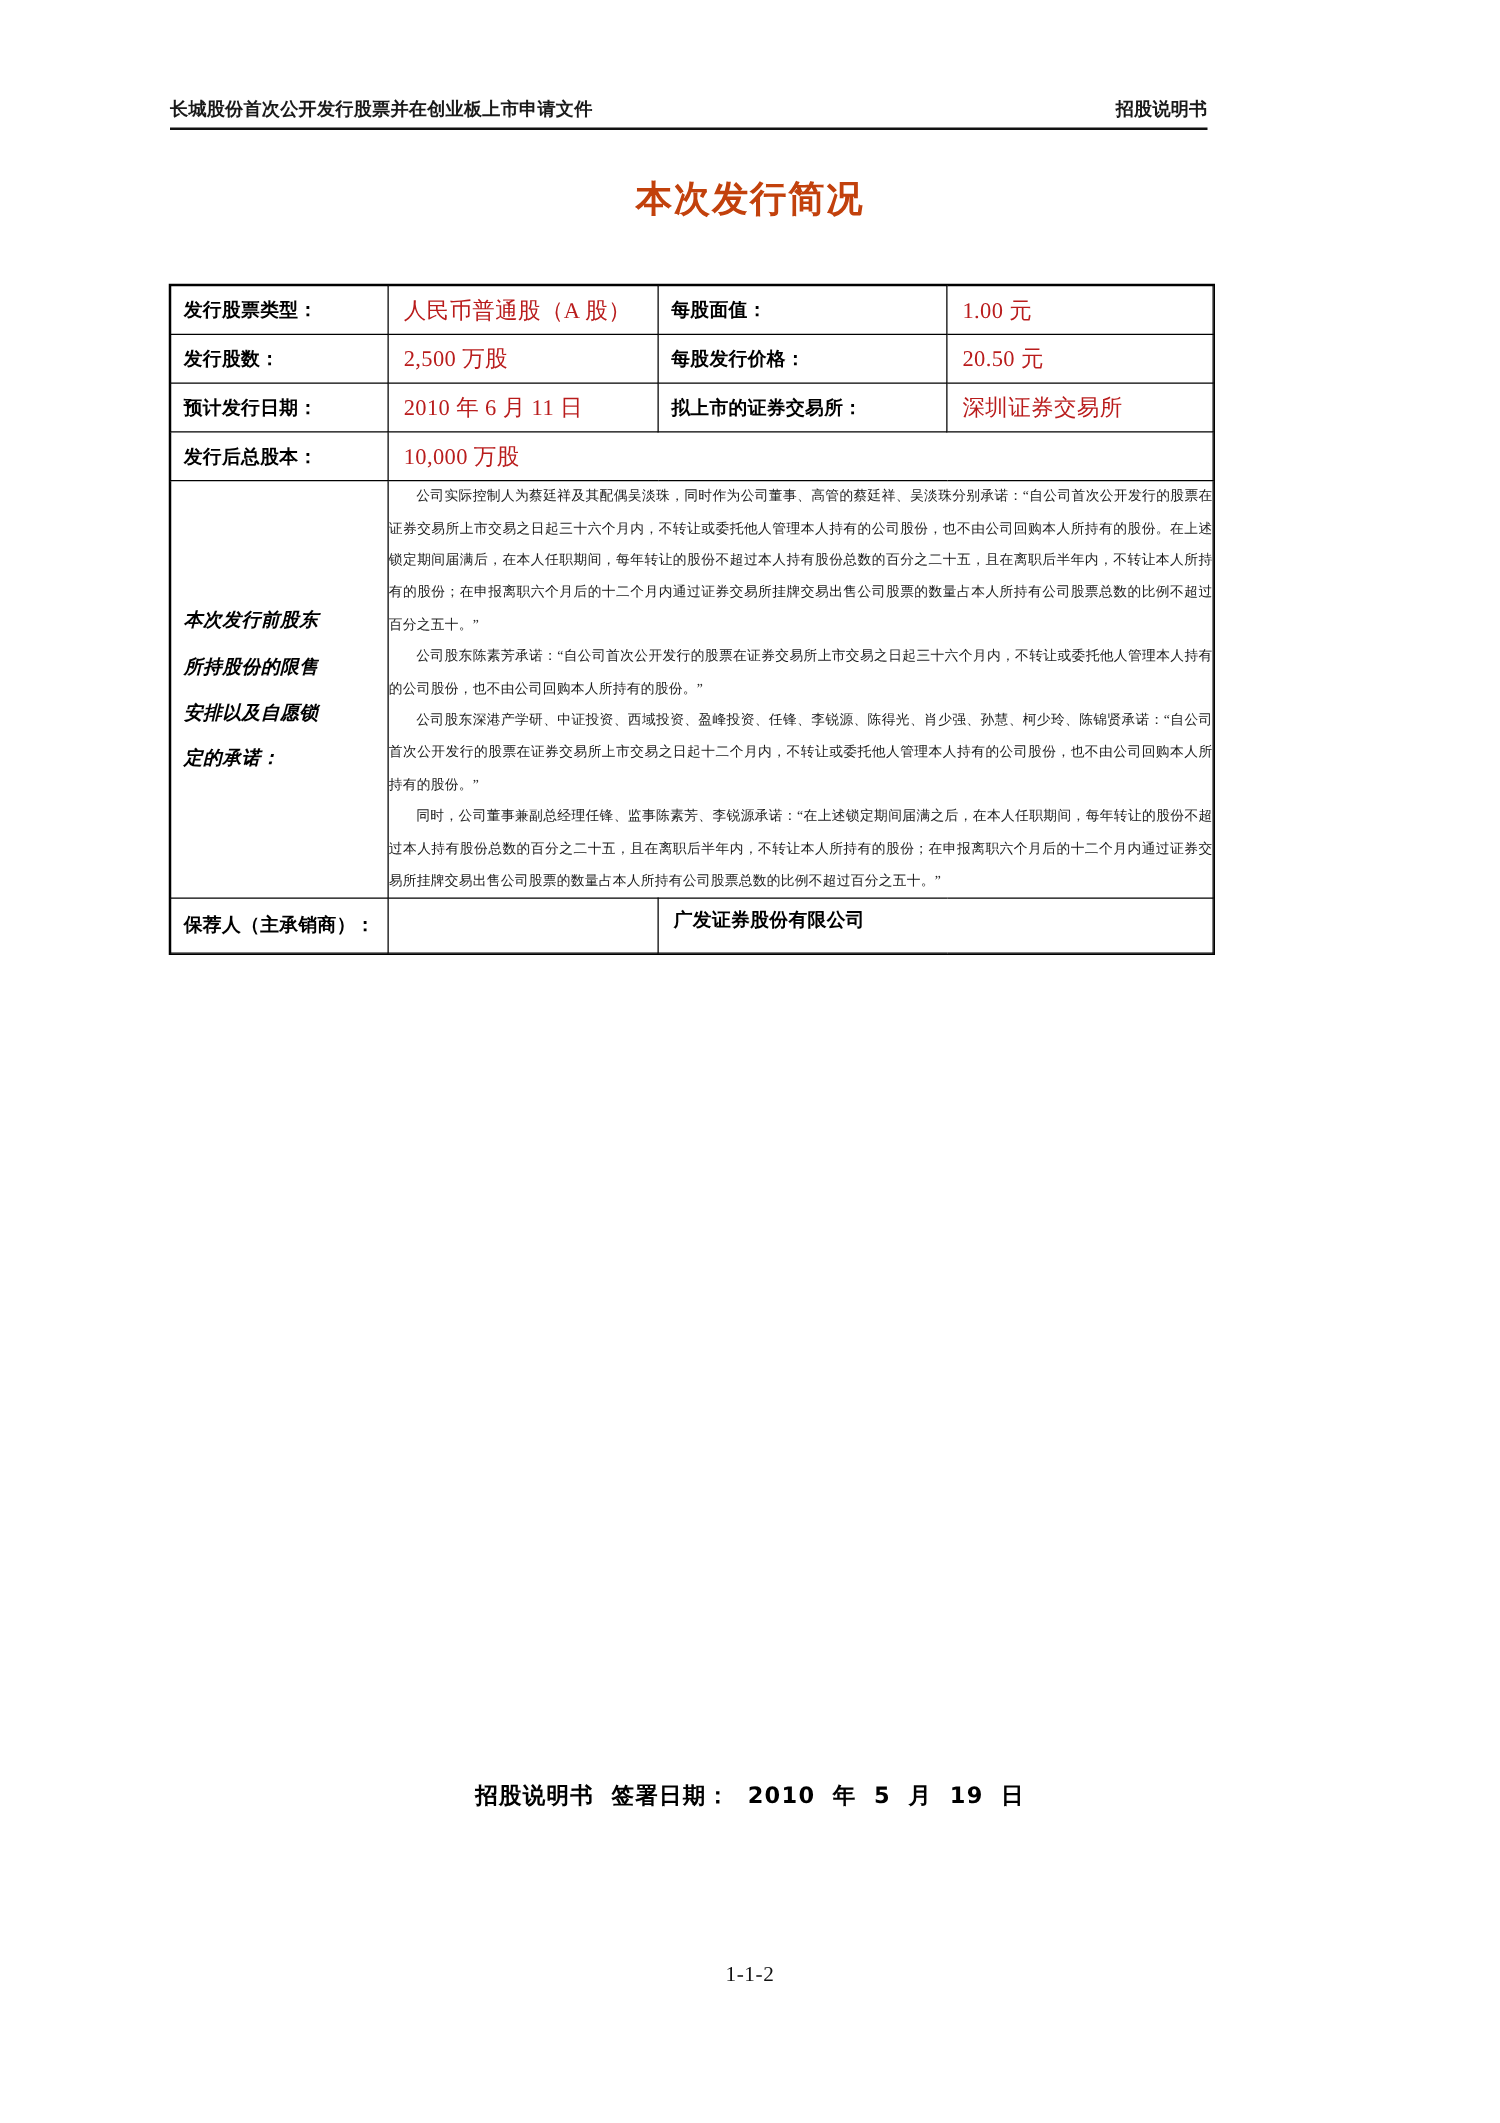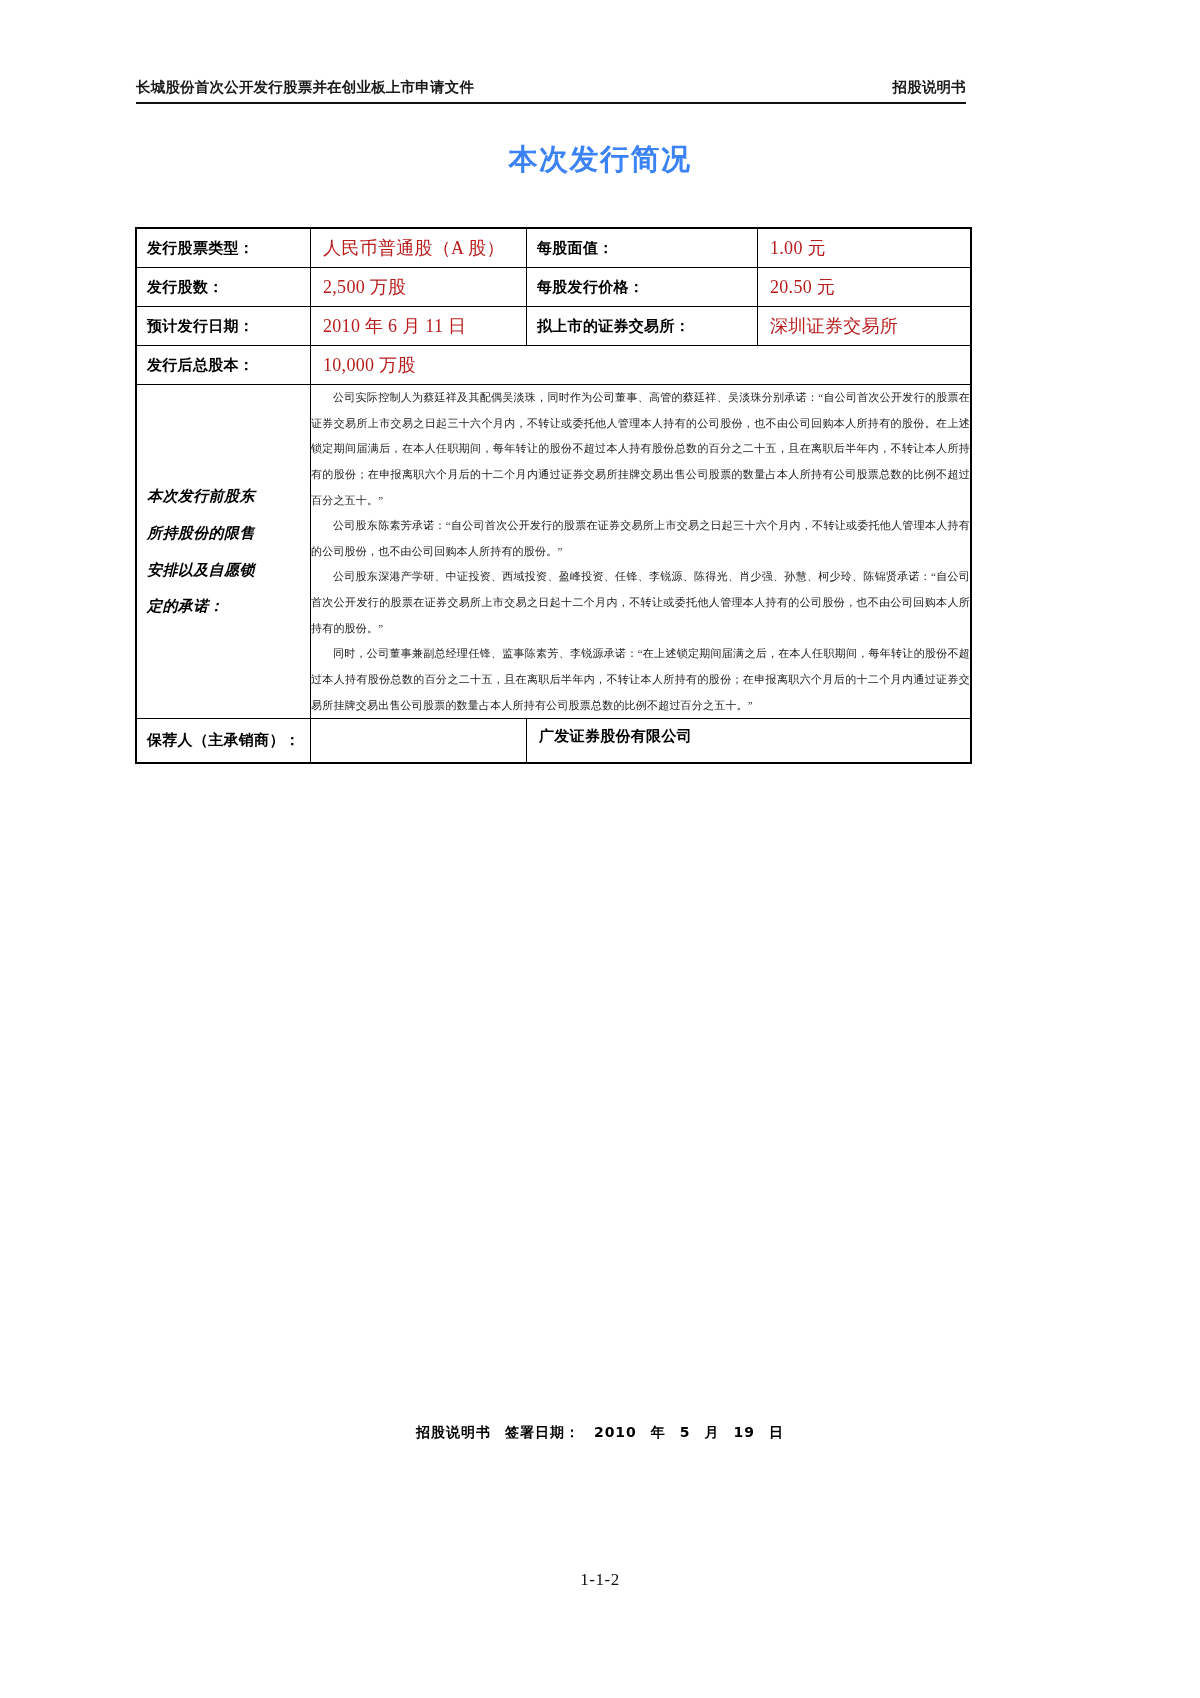--- a/index.html
+++ b/index.html
@@ -47,21 +47,21 @@
   .page-title {
     position: absolute;
     top: 140px;
     left: 0;
     width: 1200px;
     text-align: center;
     font-family: Liberation Sans, sans-serif;
     font-size: 29px;
     font-weight: 700;
     letter-spacing: 1.5px;
-    color: #3b82f6;
+    color: #c2410c;
   }
 
   
   .tbl-wrap {
     position: absolute;
     left: 136px;
     top: 228px;
     width: 830px;
   }
   table.issue {
@@ -142,21 +142,21 @@
   }
 
   
   .signature {
     position: absolute;
     left: 0;
     top: 1424px;
     width: 1200px;
     text-align: center;
     font-family: "DejaVu Sans", "Liberation Sans", sans-serif;
-    font-size: 14px;
+    font-size: 18px;
     font-weight: 700;
     letter-spacing: 1px;
     color: #000;
   }
   .signature .sp { display: inline-block; width: 14px; }
 
   
   .footer-num {
     position: absolute;
     left: 0;

